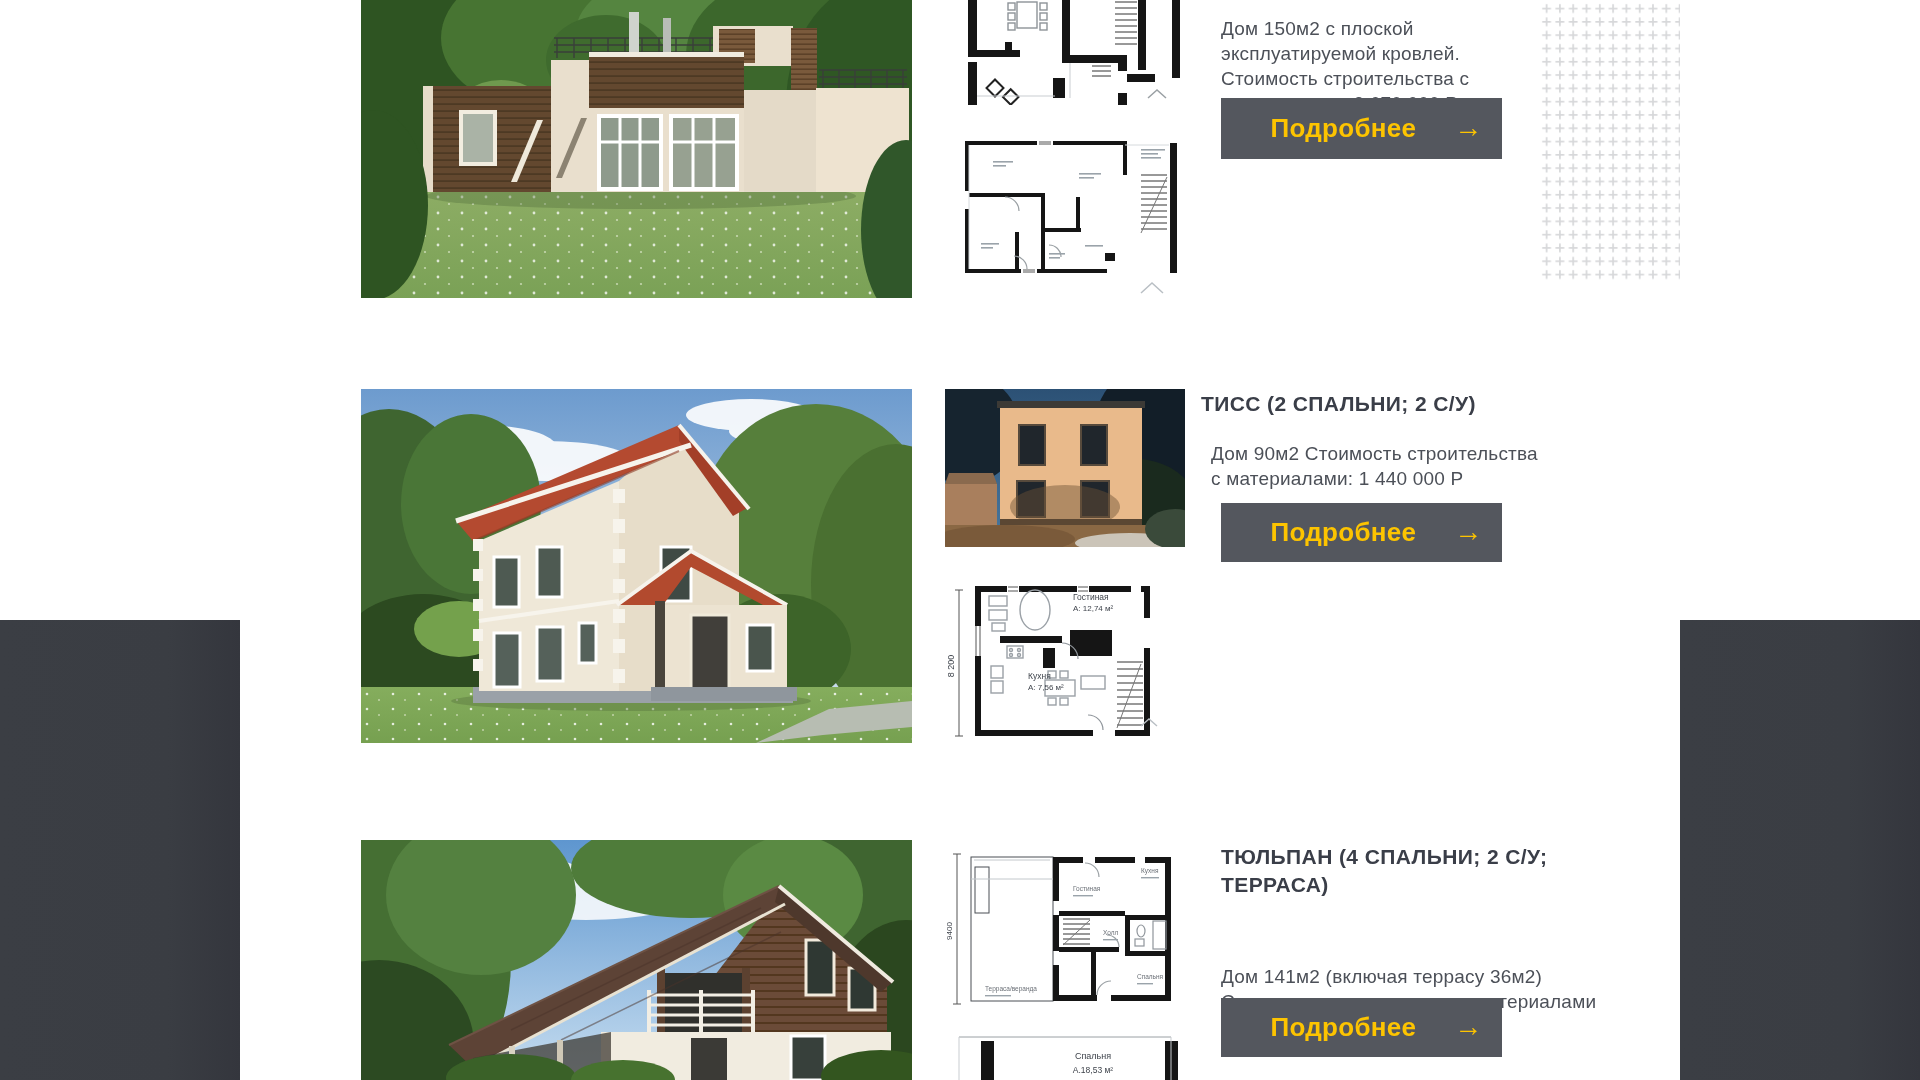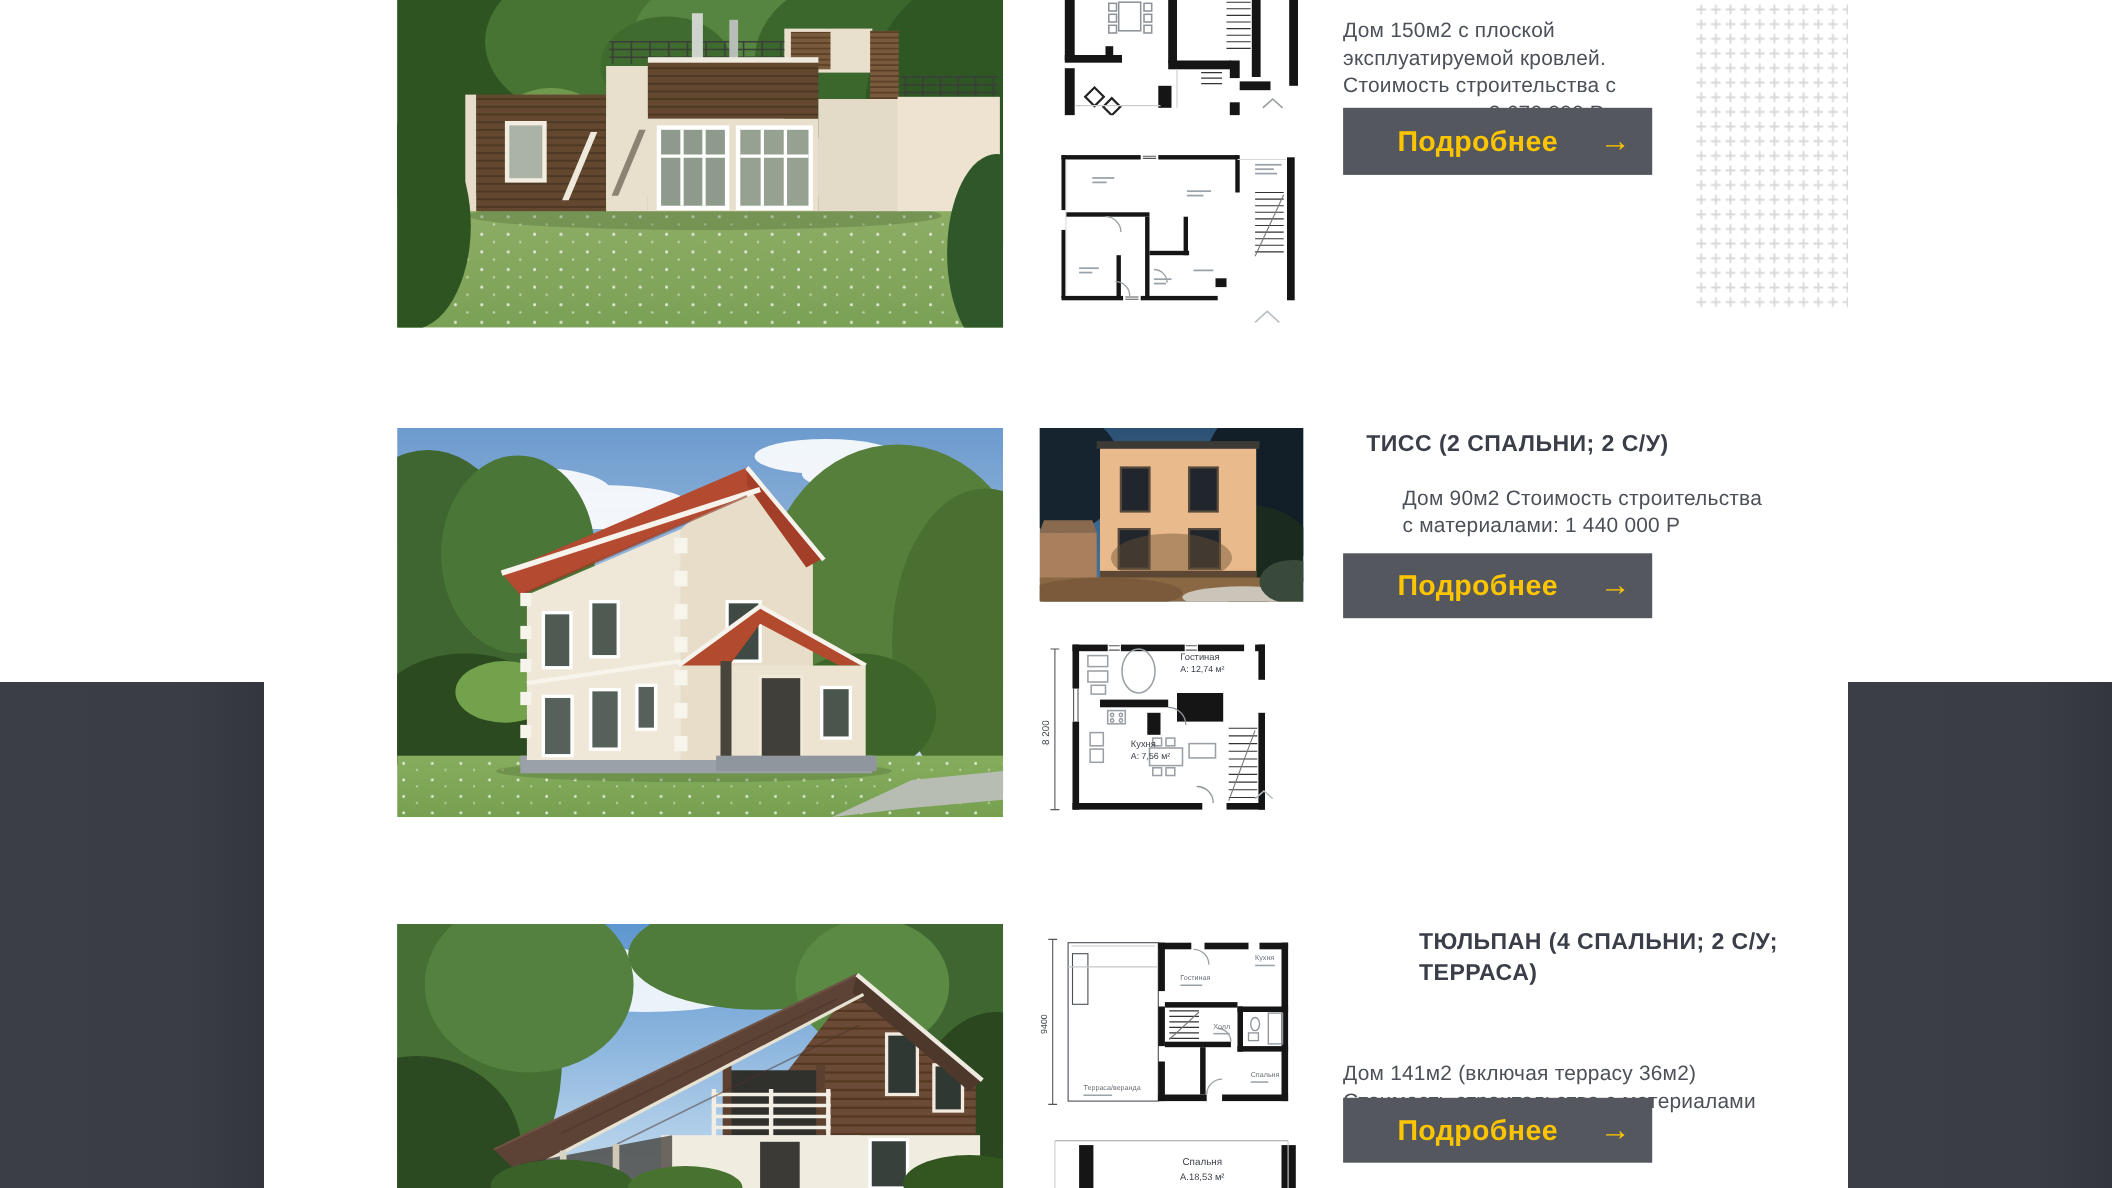--- a/index.html
+++ b/index.html
@@ -411,23 +411,23 @@
         </g>
         <path d="M196 148 l8 -7 l8 7" fill="none" stroke="#b9bfc4" stroke-width="1.4"></path>
 
         <text class="plan-label" x="128" y="22" font-size="8.5">Гостиная</text>
         <text class="plan-label" x="128" y="33" font-size="8">А: 12,74 м²</text>
         <text class="plan-label" x="83" y="101" font-size="8.5">Кухня</text>
         <text class="plan-label" x="83" y="112" font-size="8">А: 7,56 м²</text>
       </svg>
     </div>
 
-    <h3 class="card-title" style="left:1242px;top:390px;width:420px">ТИСС (2 СПАЛЬНИ; 2 С/У)</h3>
-
-    <p class="desc" style="left:1275px;top:441px;width:330px">Дом 90м2 Стоимость строительства с материалами: 1 440 000 Р</p>
+    <h3 class="card-title" style="left:1201px;top:390px;width:420px">ТИСС (2 СПАЛЬНИ; 2 С/У)</h3>
+
+    <p class="desc" style="left:1211px;top:441px;width:330px">Дом 90м2 Стоимость строительства с материалами: 1 440 000 Р</p>
 
     <button class="btn" style="left:1221px;top:503px;height:59px">
       <span>Подробнее</span>
       <span class="arrow">→</span>
     </button>
   </section>
 
   
   <section style="display:contents">
 
@@ -561,21 +561,21 @@
         <g fill="#151515">
           <rect x="36" y="6" width="13" height="39"></rect>
           <rect x="220" y="6" width="13" height="39"></rect>
         </g>
         <path d="M14 2 V45 M226 2 V45" stroke="#c9cdd1" stroke-width="1"></path>
         <text class="plan-label" x="148" y="24" font-size="9" text-anchor="middle">Спальня</text>
         <text class="plan-label" x="148" y="38" font-size="8.5" text-anchor="middle">А.18,53 м²</text>
       </svg>
     </div>
 
-    <h3 class="card-title" style="left:1290px;top:843px;width:340px">ТЮЛЬПАН (4 СПАЛЬНИ; 2 С/У; ТЕРРАСА)</h3>
+    <h3 class="card-title" style="left:1221px;top:843px;width:340px">ТЮЛЬПАН (4 СПАЛЬНИ; 2 С/У; ТЕРРАСА)</h3>
 
     <p class="desc" style="left:1221px;top:964px;width:380px">Дом 141м2 (включая террасу 36м2) Стоимость строительства с материалами и работой: 2 130 000 Р</p>
 
     <button class="btn" style="left:1221px;top:998px;height:59px">
       <span>Подробнее</span>
       <span class="arrow">→</span>
     </button>
   </section>
 
 </div>

